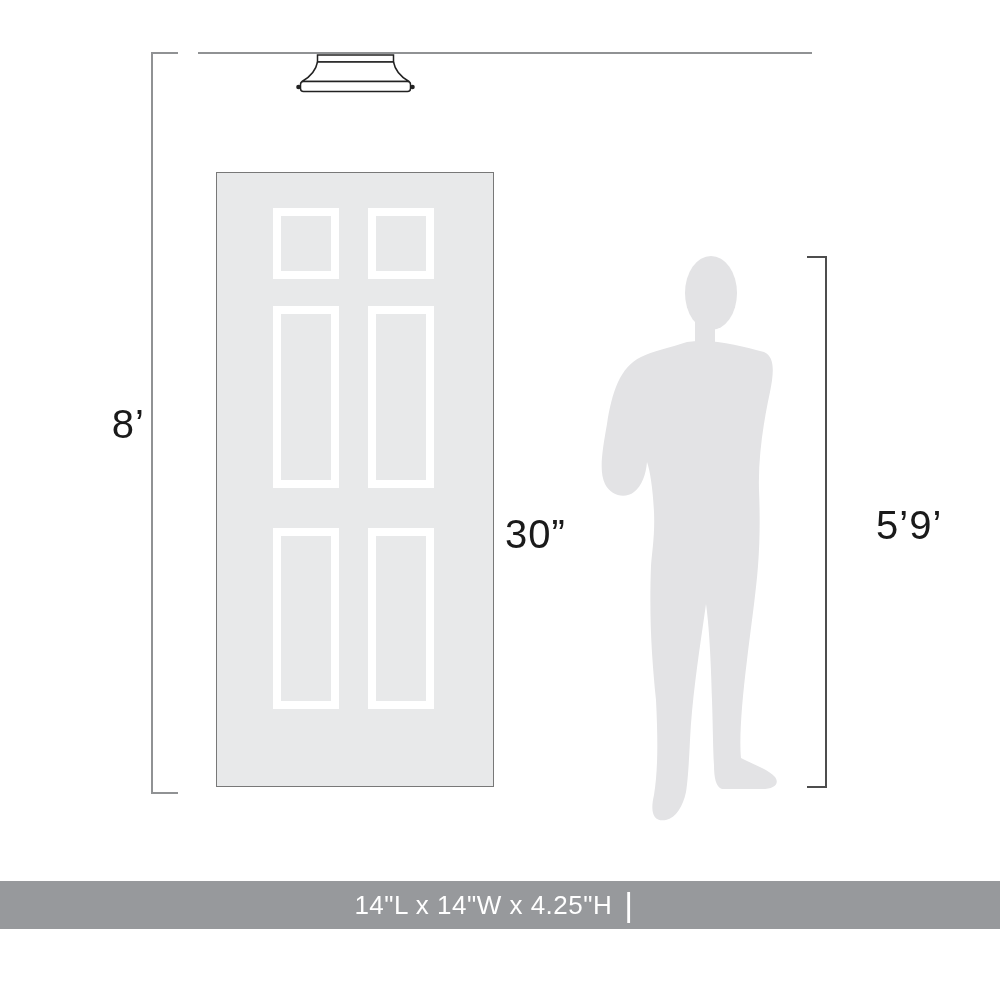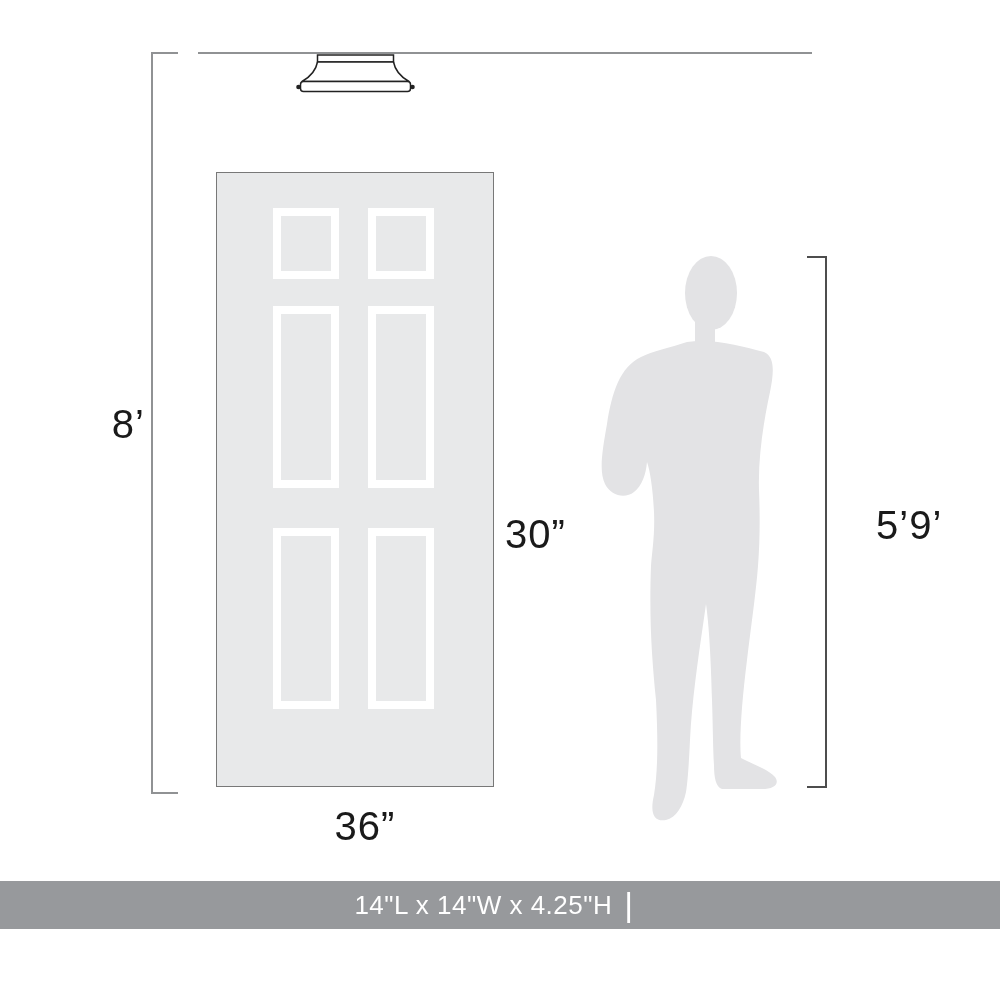--- a/index.html
+++ b/index.html
@@ -136,21 +136,20 @@
     <div class="door-panel panel-col-left panel-row-1"></div>
     <div class="door-panel panel-col-right panel-row-1"></div>
     <div class="door-panel panel-col-left panel-row-2"></div>
     <div class="door-panel panel-col-right panel-row-2"></div>
     <div class="door-panel panel-col-left panel-row-3"></div>
     <div class="door-panel panel-col-right panel-row-3"></div>
   </div>
 
   <div class="dim-label label-ceiling">8’</div>
   <div class="dim-label label-door-h">30”</div>
-  <div class="dim-label label-door-w">36”</div>
   <div class="dim-label label-person">5’9’</div>
 
   <div class="footer-bar">
     <span>14"L x 14"W x 4.25"H</span>
     <span class="footer-sep">|</span>
   </div>
 
 </div>
 
 </body></html>

